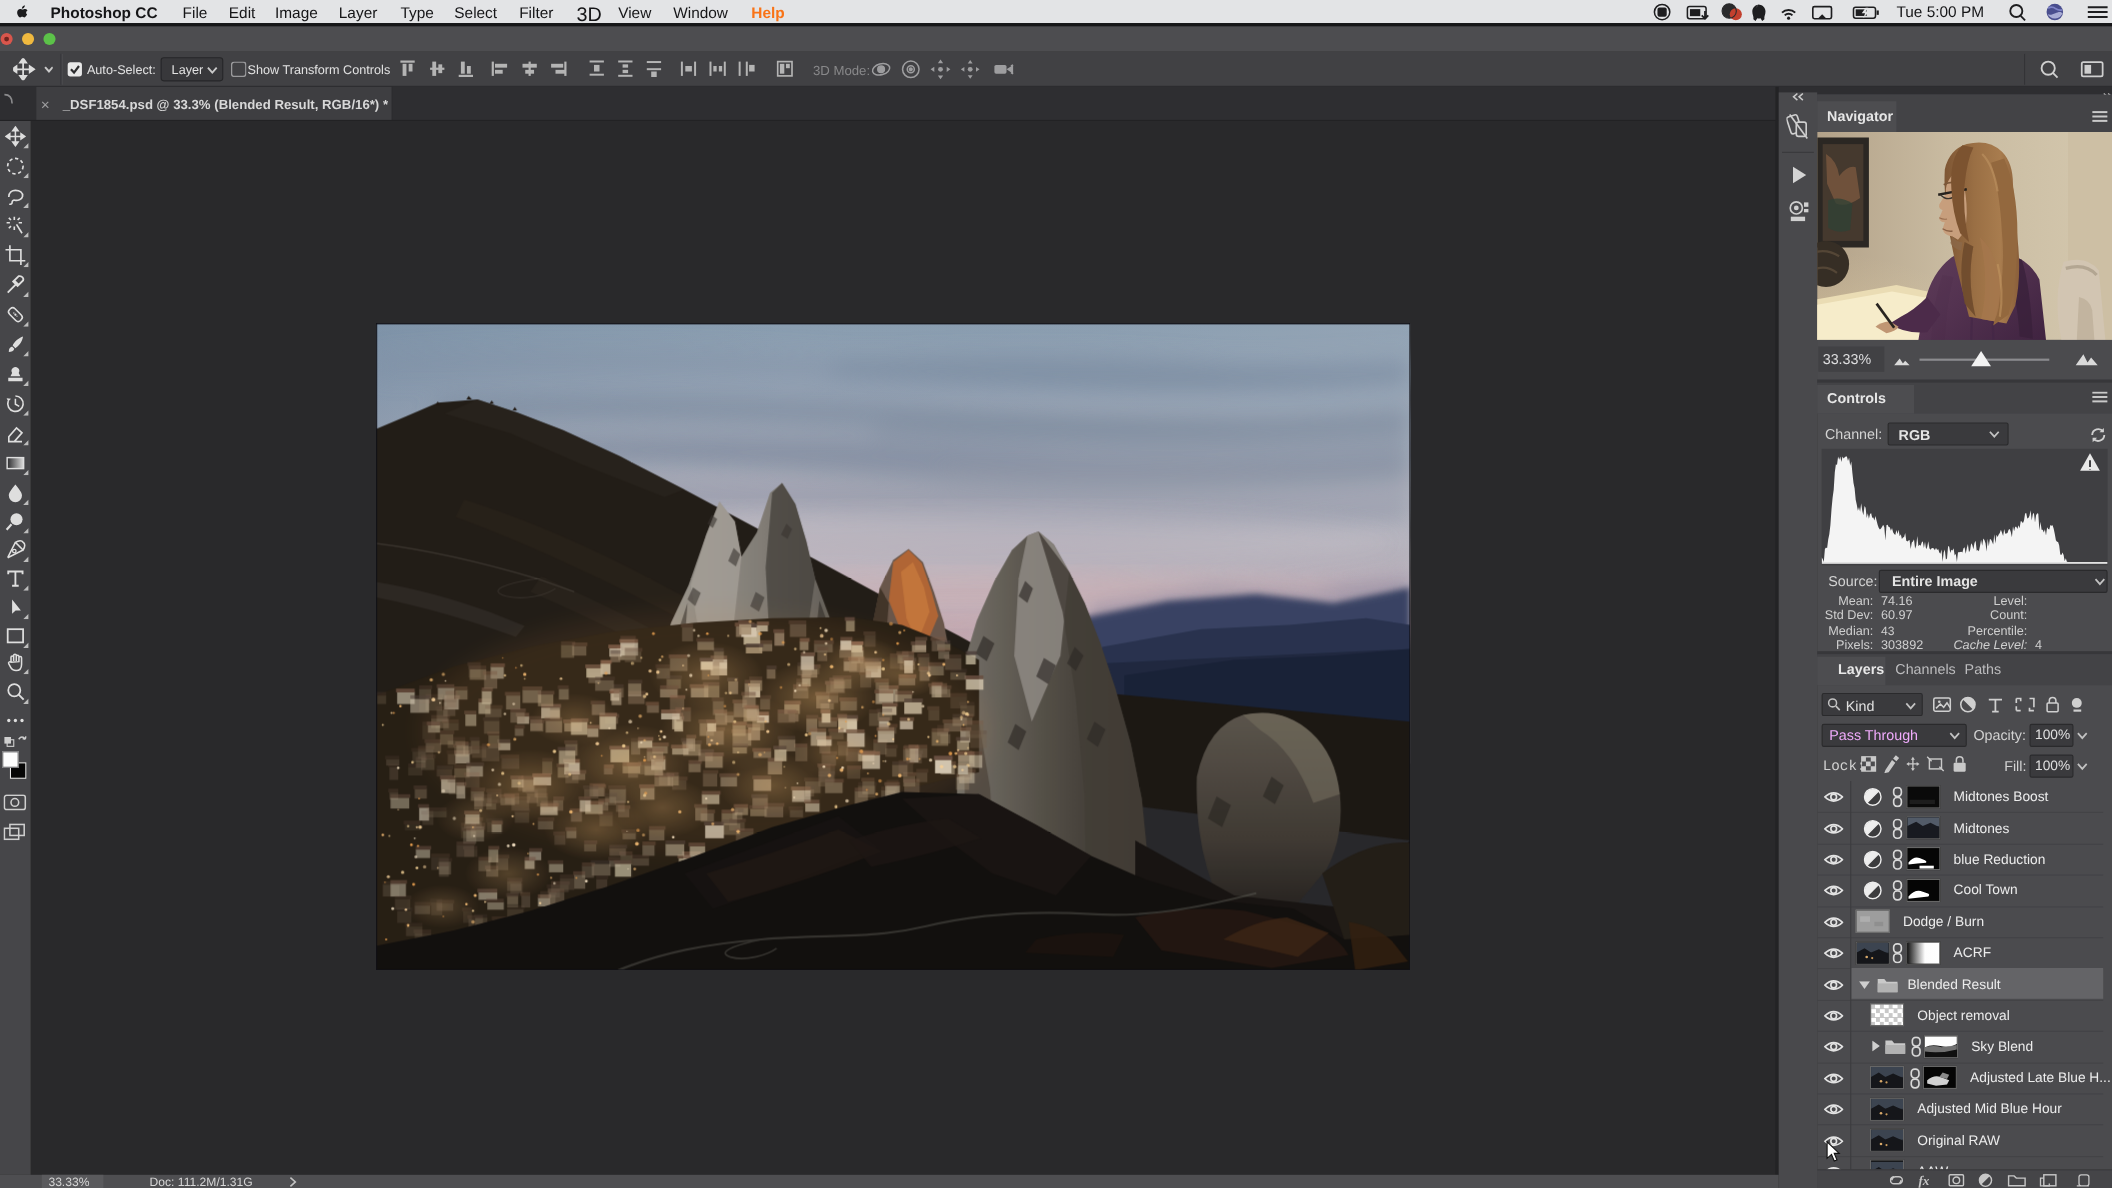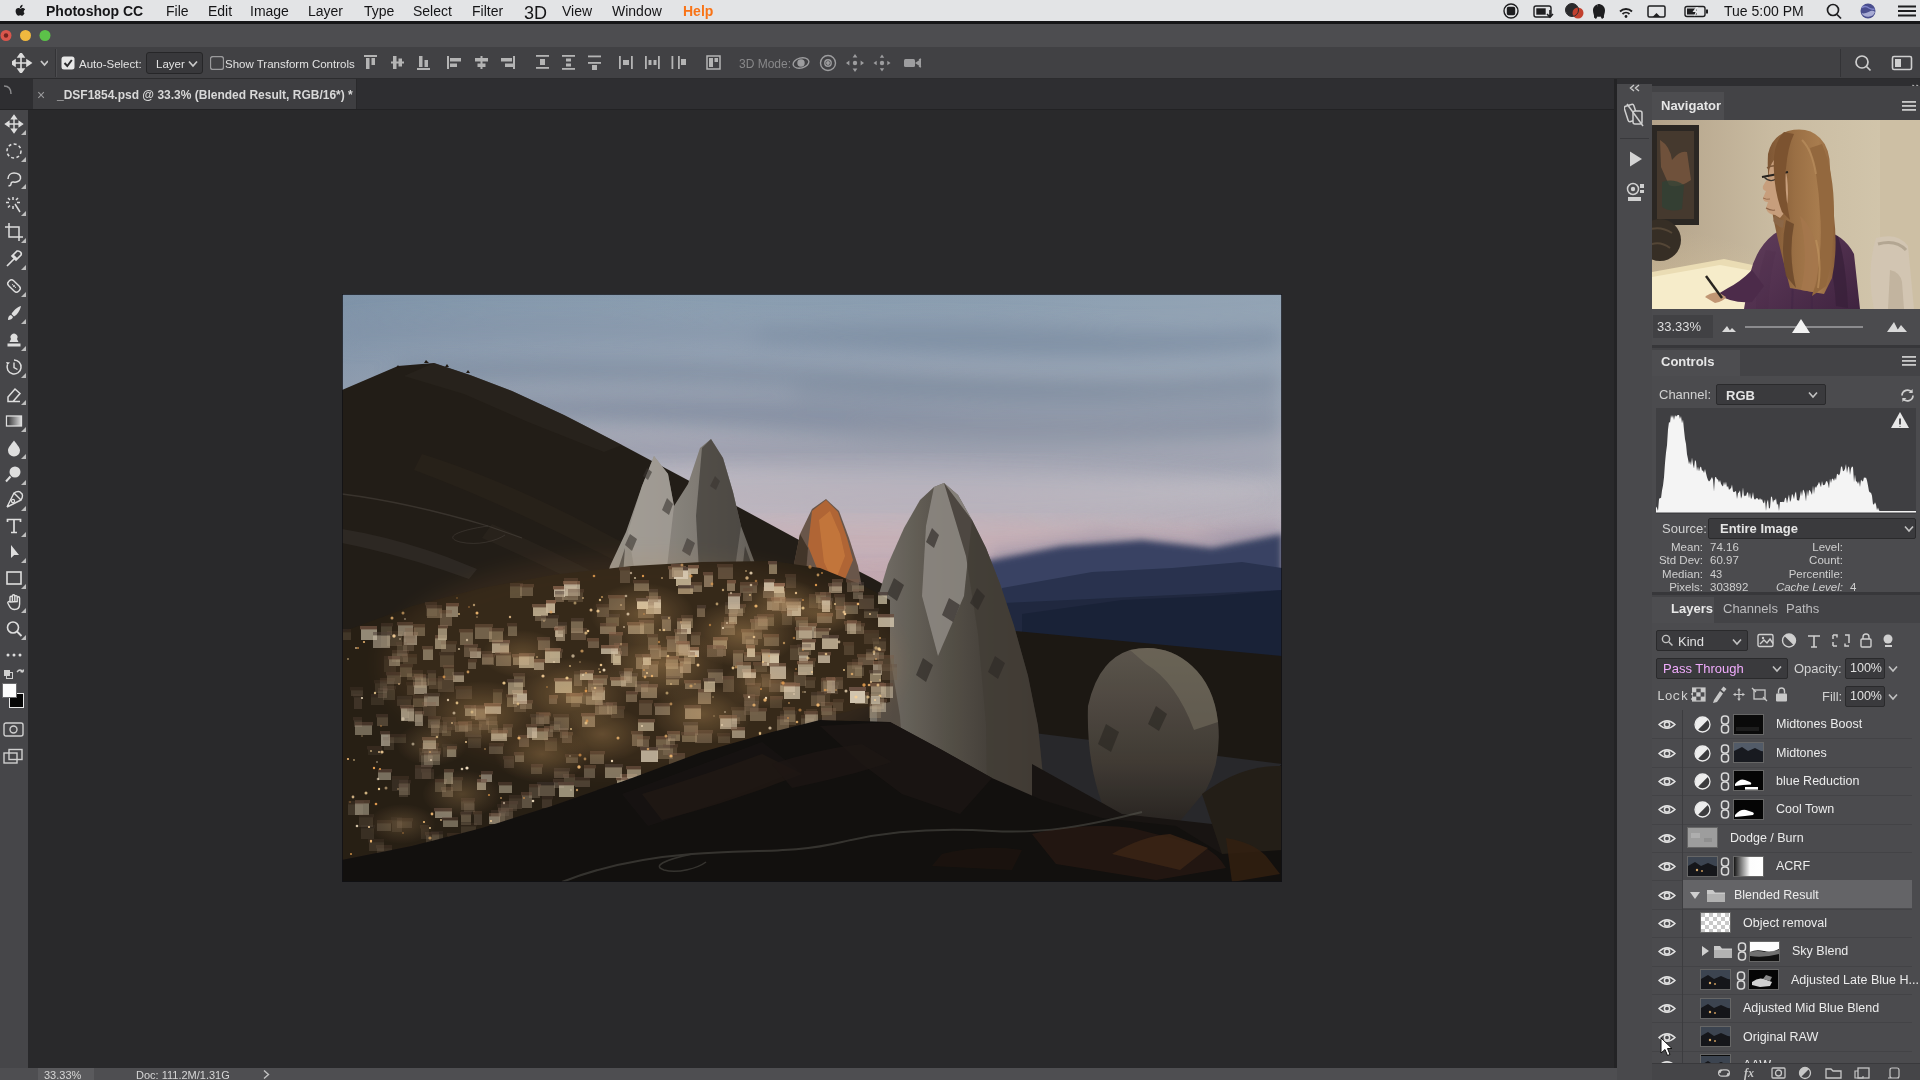--- a/index.html
+++ b/index.html
@@ -2943,21 +2943,21 @@
  <circle cx="9" cy="6.5" r="2.6" fill="none" stroke="#e2e2e2" stroke-width="1.5"></circle>
 </svg>
     <div class="abs" style="left:1700px;top:998px;width:31px;height:21px;background:#0a0a0a;border:1px solid #666;"></div>
     <svg class="abs" style="left:1701px;top:999px" width="29" height="19" viewBox="0 0 29 19">
          <rect width="29" height="19" fill="#20242c"></rect>
          <rect width="29" height="9" fill="#3c4450"></rect>
          <path d="M0 9 L7 5 L13 9 L20 6 L29 10 L29 19 L0 19 Z" fill="#15161a"></path>
          <circle cx="9" cy="13" r="1.2" fill="#d8a96a"></circle>
       <circle cx="14" cy="14" r="1" fill="#c89a5c"></circle>
     </svg>
-    <div class="abs txt" style="left:1743px;top:1001px;font-size:12.5px;color:#ececec;">Adjusted Mid Blue Blend</div>
+    <div class="abs txt" style="left:1743px;top:1001px;font-size:12.5px;color:#ececec;">Adjusted Mid Blue Hour</div>
     <div class="abs" style="left:1652px;top:1051px;width:260px;height:1px;background:#434346;"></div>
     <svg class="abs" style="left:1658px;top:1031px" width="18" height="13" viewBox="0 0 18 13">
  <path d="M1 6.5 Q9 -1 17 6.5 Q9 14 1 6.5 Z" fill="none" stroke="#e2e2e2" stroke-width="1.5"></path>
  <circle cx="9" cy="6.5" r="2.6" fill="none" stroke="#e2e2e2" stroke-width="1.5"></circle>
 </svg>
     <div class="abs" style="left:1700px;top:1026px;width:31px;height:21px;background:#0a0a0a;border:1px solid #666;"></div>
     <svg class="abs" style="left:1701px;top:1027px" width="29" height="19" viewBox="0 0 29 19">
          <rect width="29" height="19" fill="#20242c"></rect>
          <rect width="29" height="9" fill="#3c4450"></rect>
          <path d="M0 9 L7 5 L13 9 L20 6 L29 10 L29 19 L0 19 Z" fill="#15161a"></path>

